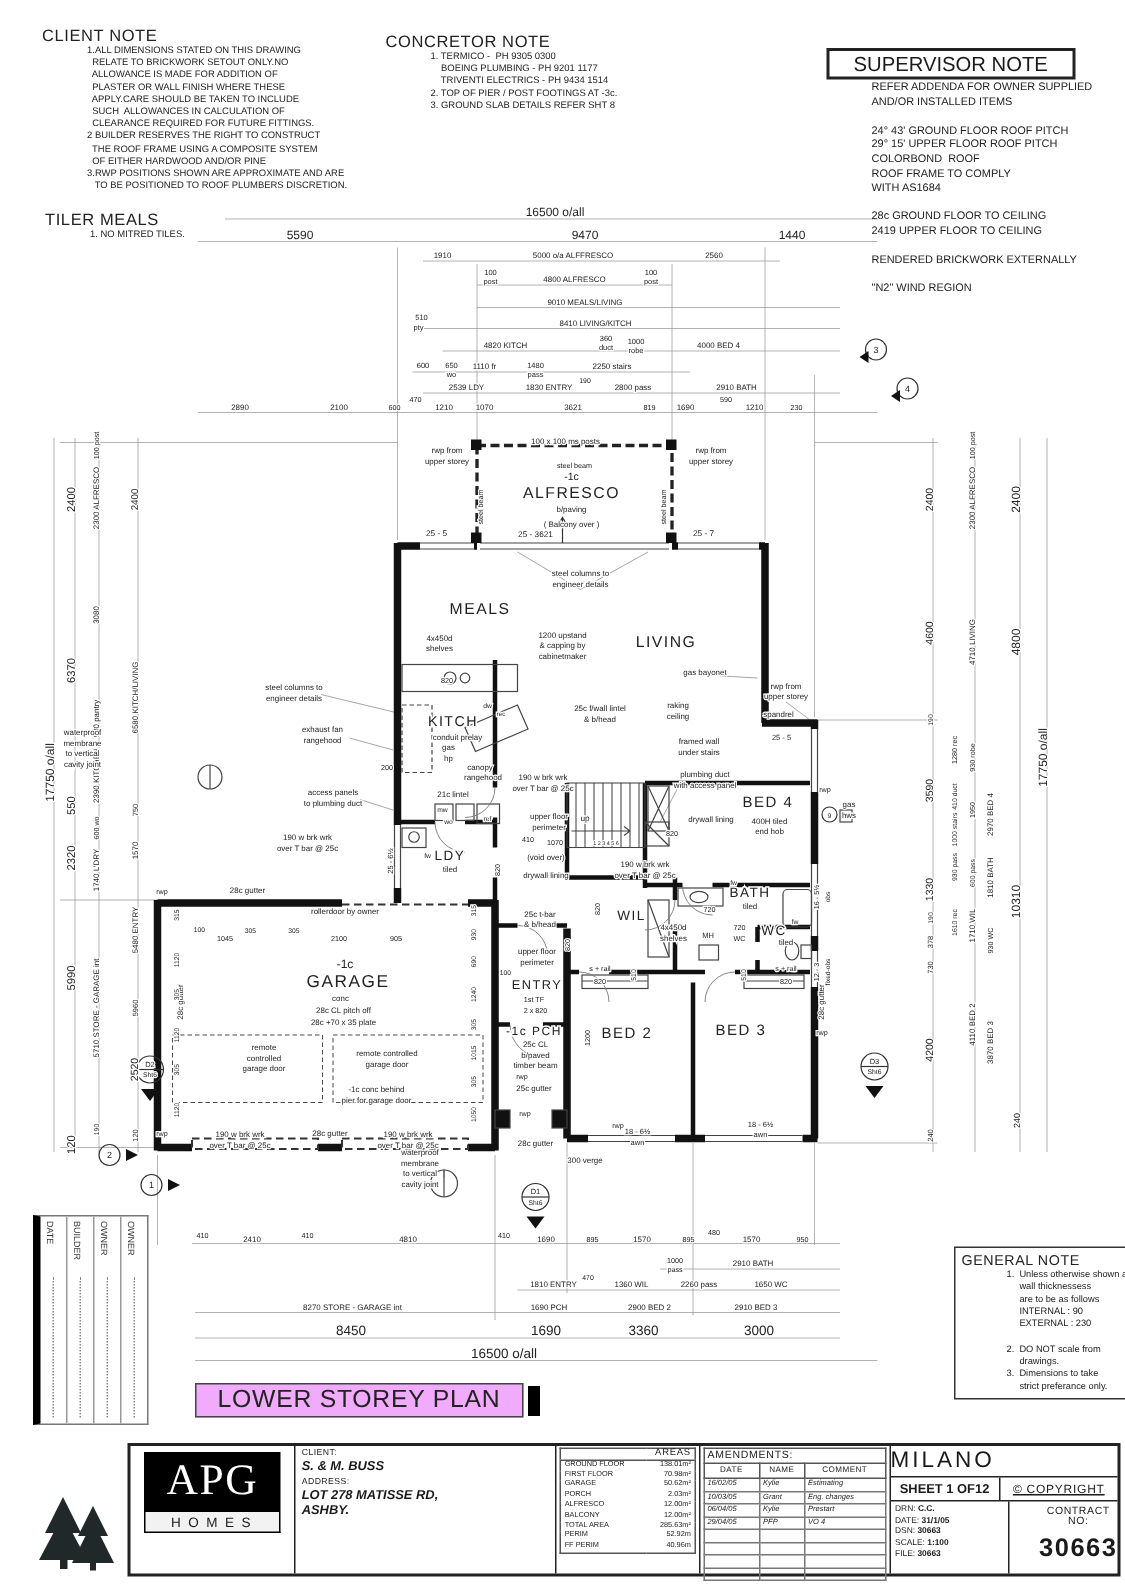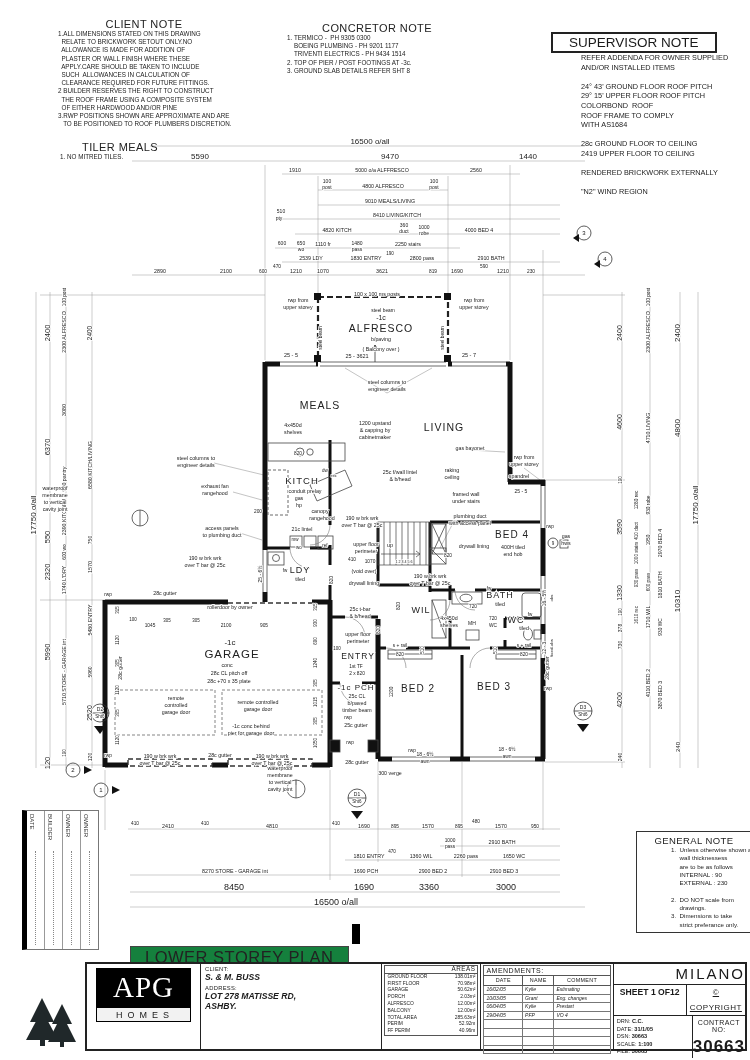--- a/index.html
+++ b/index.html
@@ -1,28 +1,28 @@
 <!DOCTYPE html>
 <html><head>
 <meta charset="utf-8">
 <style>
   html,body{margin:0;padding:0;background:#fff;}
   body{width:750px;height:1060px;position:relative;overflow:hidden;
        font-family:"Liberation Sans",sans-serif;color:#1a1a1a;}
   .abs{position:absolute;}
   
-  .note-title{font-size:11px;letter-spacing:.4px;color:#222;text-align:center;}
+  .note-title{font-size:11px;letter-spacing:.4px;color:#222;}
   .nline{font-size:6.3px;line-height:8.2px;white-space:pre;color:#222;margin-left:30px;}
   .sup-title{display:inline-block;border:2px solid #222;padding:1px 16px;font-size:13.5px;margin-bottom:0;}
   .sup-lines .nline{font-size:7.3px;line-height:9.6px;}
   .gen-box{border:1.5px solid #333;padding:3px 4px;background:#fff;}
   .gen-box .note-title{font-size:9.5px;}
   .gen-box .nline{font-size:6.2px;line-height:8.3px;}
   
-  .plan-title-box{border:1.5px solid #444;padding:1px 14px;font-size:16.5px;letter-spacing:.5px;color:#222;background:#15803d;margin-top:24px;}
+  .plan-title-box{border:1.5px solid #444;padding:1px 14px;font-size:16.5px;letter-spacing:.5px;color:#222;background:#f0abfc;}
   .plan-title-wrap::after{content:"";position:absolute;right:-11px;top:2px;width:8px;height:20px;background:#000;}
   
   .sig{border-left:5px solid #000;border-top:1px solid #777;border-bottom:1px solid #777;border-right:1px solid #777;display:flex;background:#fff;}
   .sig-col{width:17px;border-right:1px solid #999;position:relative;}
   .sig-col:last-child{border-right:none;}
   .sig-col span{position:absolute;top:3px;left:2px;font-size:6px;color:#333;writing-mode:vertical-rl;}
   .sig-col i{position:absolute;top:40px;bottom:4px;left:8px;border-left:1px dotted #888;}
   
   .tb{border:2px solid #222;background:#fff;display:flex;}
   .tb-cell{border-right:1.5px solid #222;position:relative;}
@@ -36,25 +36,25 @@
   .areas-tbl{width:100%;border:1px solid #555;border-collapse:collapse;font-size:4.9px;}
   .areas-tbl .hd{text-align:center;font-size:6.3px;letter-spacing:.5px;border-bottom:1px solid #555;}
   .areas-tbl td{padding:0 2px;line-height:6.8px;}
   .areas-tbl td:last-child{text-align:right;}
   .amend-cell{width:130px;padding:1px 2px;}
   .amend-tbl{width:100%;border:1px solid #555;border-collapse:collapse;font-size:5px;}
   .amend-tbl th{border:1px solid #555;font-size:5.4px;font-weight:normal;letter-spacing:.3px;line-height:7px;}
   .amend-tbl td{border:1px solid #777;line-height:7.5px;padding:0 2px;font-style:italic;}
   .amend-title{font-size:7px;letter-spacing:.5px;padding:1px 2px;border:1px solid #555;border-bottom:none;}
   .mil-cell{flex:1;display:flex;flex-direction:column;border-right:none;}
-  .mil-name{text-align:right;font-size:15px;letter-spacing:2px;border-bottom:1.5px solid #222;line-height:20px;}
+  .mil-name{text-align:left;font-size:15px;letter-spacing:2px;border-bottom:1.5px solid #222;line-height:20px;}
   .mil-row2{display:flex;border-bottom:1.5px solid #222;}
   .mil-sheet{width:72px;border-right:1.5px solid #222;font-size:8.6px;font-weight:bold;text-align:center;line-height:15px;}
   .mil-copy{flex:1;text-align:center;font-size:8px;letter-spacing:.5px;line-height:15px;text-decoration:underline;}
-  .mil-row3{display:flex;flex:1;}
+  .mil-row3{display:flex;flex:1;gap:20px;}
   .mil-meta{width:72px;border-right:1.5px solid #222;padding:2px 3px;font-size:5.6px;line-height:7.6px;}
   .mil-meta b{font-weight:bold;}
   .mil-contract{flex:1;text-align:center;padding-top:3px;}
   .mil-contract .cl{font-size:7px;letter-spacing:.4px;}
   .mil-contract .cn{font-size:17px;font-weight:bold;letter-spacing:1px;margin-top:4px;}
   
   text.ptxt{fill:#222;paint-order:stroke;stroke:#fff;stroke-width:1.6px;font-family:"Liberation Sans",sans-serif;}
   text.room{stroke-width:2px;letter-spacing:1px;}
 </style>
 </head>

